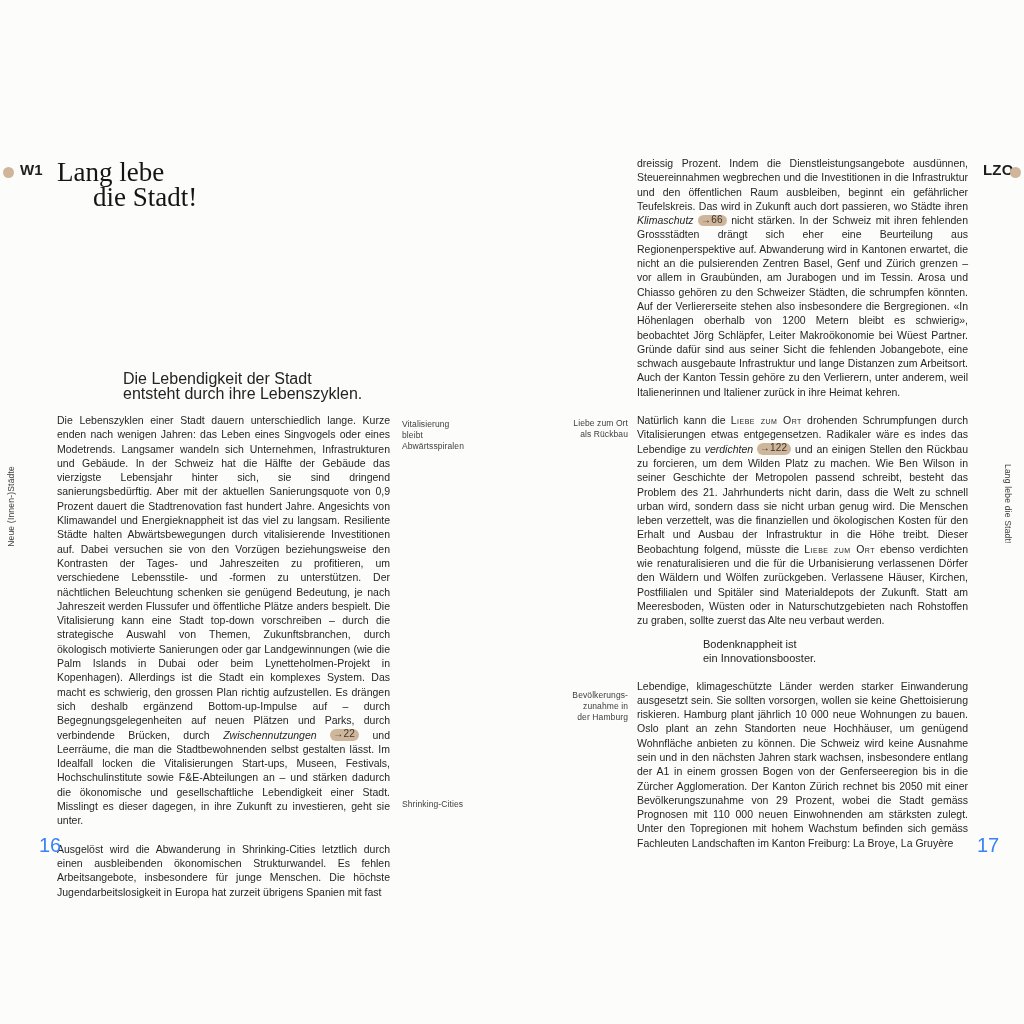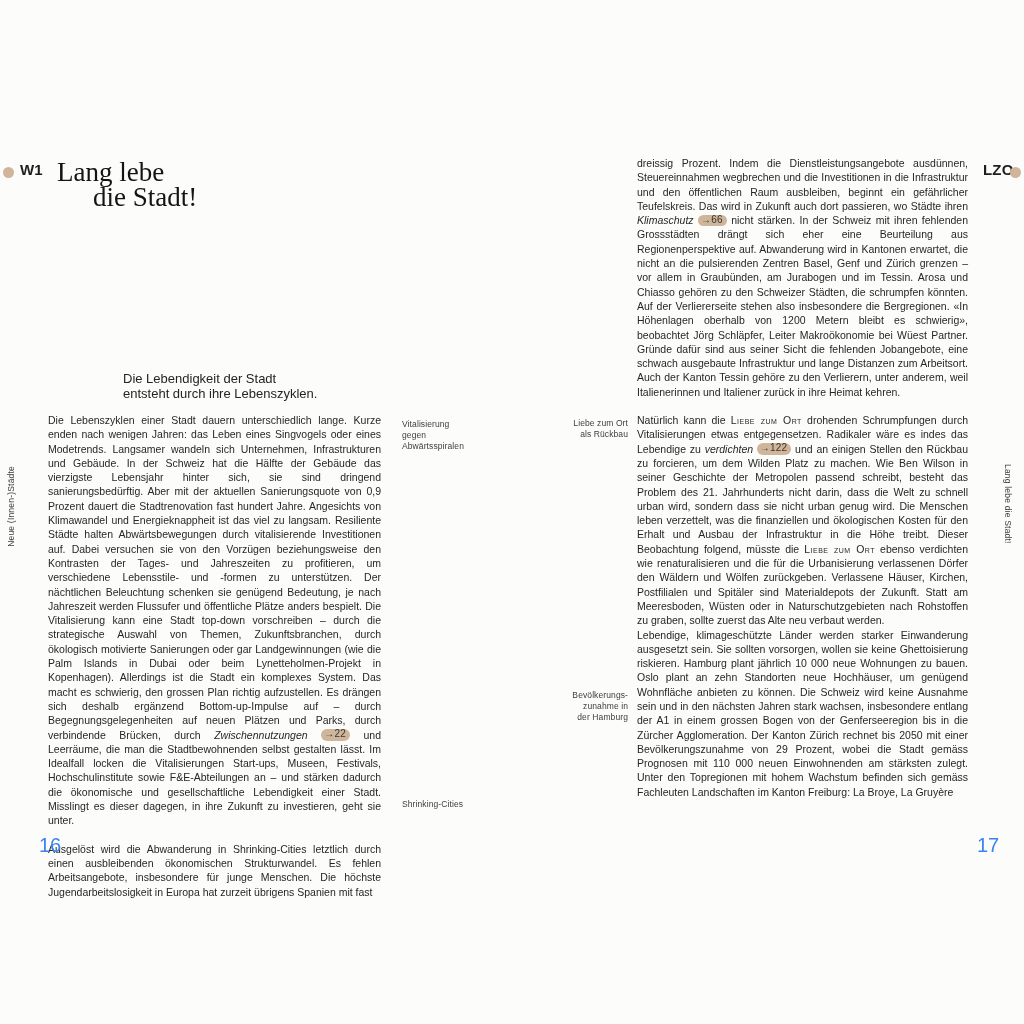--- a/index.html
+++ b/index.html
@@ -23,29 +23,29 @@
   .label-left { left:20px; }
   .label-right { left:983px; }
   .heading {
     position:absolute; left:57px; top:160px;
     font-family:"Liberation Serif", serif;
     font-size:27px; line-height:25px; color:#141414;
   }
   .heading .line2 { margin-left:36px; }
   .intro {
     position:absolute; left:123px; top:372px; width:260px;
-    font-size:13px; line-height:14.5px; white-space:pre-line; color:#242424;
+    font-size:16px; line-height:14.5px; white-space:pre-line; color:#242424;
   }
   .col {
     position:absolute; width:333px;
     font-size:10.5px; line-height:14.3px; text-align:justify; color:#262626;
   }
   .col p { margin:0 0 14px 0; }
   .col p:last-child { margin-bottom:0; }
-  .col-left { left:48px; top:413px; }
+  .col-left { left:57px; top:413px; }
   .col-right { left:637px; top:156px; width:331px; }
   .subtitle-block {
     margin:9px 0 13px 66px; text-align:left;
     font-size:11px; line-height:14.5px; white-space:pre-line; color:#242424;
   }
   .margin-note {
     position:absolute; font-size:8.5px; line-height:11px;
     color:#3d3d3d; white-space:pre-line; letter-spacing:0.1px;
   }
   .note-left { left:402px; width:85px; text-align:left; }
@@ -83,35 +83,37 @@
 
   <div class="intro">Die Lebendigkeit der Stadt
 entsteht durch ihre Lebenszyklen.</div>
 
   <div class="col col-left">
       <p>Die Lebenszyklen einer Stadt dauern unterschiedlich lange. Kurze enden nach wenigen Jahren: das Leben eines Singvogels oder eines Modetrends. Langsamer wandeln sich Unternehmen, Infrastrukturen und Gebäude. In der Schweiz hat die Hälfte der Gebäude das vierzigste Lebensjahr hinter sich, sie sind dringend sanierungsbedürftig. Aber mit der aktuellen Sanierungsquote von 0,9 Prozent dauert die Stadtrenovation fast hundert Jahre. Angesichts von Klimawandel und Energieknappheit ist das viel zu langsam. Resiliente Städte halten Abwärtsbewegungen durch vitalisierende Investitionen auf. Dabei versuchen sie von den Vorzügen beziehungsweise den Kontrasten der Tages- und Jahreszeiten zu profitieren, um verschiedene Lebensstile- und -formen zu unterstützen. Der nächtlichen Beleuchtung schenken sie genügend Bedeutung, je nach Jahreszeit werden Flussufer und öffentliche Plätze anders bespielt. Die Vitalisierung kann eine Stadt top-down vorschreiben – durch die strategische Auswahl von Themen, Zukunftsbranchen, durch ökologisch motivierte Sanierungen oder gar Landgewinnungen (wie die Palm Islands in Dubai oder beim Lynetteholmen-Projekt in Kopenhagen). Allerdings ist die Stadt ein komplexes System. Das macht es schwierig, den grossen Plan richtig aufzustellen. Es drängen sich deshalb ergänzend Bottom-up-Impulse auf – durch Begegnungsgelegenheiten auf neuen Plätzen und Parks, durch verbindende Brücken, durch <span class="it">Zwischennutzungen</span> <span class="pill">→22</span> und Leerräume, die man die Stadtbewohnenden selbst gestalten lässt. Im Idealfall locken die Vitalisierungen Start-ups, Museen, Festivals, Hochschulinstitute sowie F&amp;E-Abteilungen an – und stärken dadurch die ökonomische und gesellschaftliche Lebendigkeit einer Stadt. Misslingt es dieser dagegen, in ihre Zukunft zu investieren, geht sie unter.</p>
       <p>Ausgelöst wird die Abwanderung in Shrinking-Cities letztlich durch einen ausbleibenden ökonomischen Strukturwandel. Es fehlen Arbeitsangebote, insbesondere für junge Menschen. Die höchste Jugendarbeitslosigkeit in Europa hat zurzeit übrigens Spanien mit fast</p>
     </div>
 
   <div class="margin-note note-left" style="top:419px;">Vitalisierung
-gegen
+bleibt
 Abwärtsspiralen</div>
   <div class="margin-note note-left" style="top:799px;">Shrinking-Cities</div>
 
   <div class="vert-label vert-left">Neue (Innen-)Städte</div>
   <div class="page-num num-left">16</div>
 
   <div class="corner-label label-right">LZO</div>
   <div class="corner-dot dot-right"></div>
 
   <div class="col col-right">
     <div>
         <p>dreissig Prozent. Indem die Dienstleistungsangebote ausdünnen, Steuereinnahmen wegbrechen und die Investitionen in die Infrastruktur und den öffentlichen Raum ausbleiben, beginnt ein gefährlicher Teufelskreis. Das wird in Zukunft auch dort passieren, wo Städte ihren <span class="it">Klimaschutz</span> <span class="pill">→66</span> nicht stärken. In der Schweiz mit ihren fehlenden Grossstädten drängt sich eher eine Beurteilung aus Regionenperspektive auf. Abwanderung wird in Kantonen erwartet, die nicht an die pulsierenden Zentren Basel, Genf und Zürich grenzen – vor allem in Graubünden, am Jurabogen und im Tessin. Arosa und Chiasso gehören zu den Schweizer Städten, die schrumpfen könnten. Auf der Verliererseite stehen also insbesondere die Bergregionen. «In Höhenlagen oberhalb von 1200 Metern bleibt es schwierig», beobachtet Jörg Schläpfer, Leiter Makroökonomie bei Wüest Partner. Gründe dafür sind aus seiner Sicht die fehlenden Jobangebote, eine schwach ausgebaute Infrastruktur und lange Distanzen zum Arbeitsort. Auch der Kanton Tessin gehöre zu den Verlierern, unter anderem, weil Italienerinnen und Italiener zurück in ihre Heimat kehren.</p>
         <p>Natürlich kann die <span class="sc">Liebe zum Ort</span> drohenden Schrumpfungen durch Vitalisierungen etwas entgegensetzen. Radikaler wäre es indes das Lebendige zu <span class="it">verdichten</span> <span class="pill">→122</span> und an einigen Stellen den Rückbau zu forcieren, um dem Wilden Platz zu machen. Wie Ben Wilson in seiner Geschichte der Metropolen passend schreibt, besteht das Problem des 21. Jahrhunderts nicht darin, dass die Welt zu schnell urban wird, sondern dass sie nicht urban genug wird. Die Menschen leben verzettelt, was die finanziellen und ökologischen Kosten für den Erhalt und Ausbau der Infrastruktur in die Höhe treibt. Dieser Beobachtung folgend, müsste die <span class="sc">Liebe zum Ort</span> ebenso verdichten wie renaturalisieren und die für die Urbanisierung verlassenen Dörfer den Wäldern und Wölfen zurückgeben. Verlassene Häuser, Kirchen, Postfilialen und Spitäler sind Materialdepots der Zukunft. Statt am Meeresboden, Wüsten oder in Naturschutzgebieten nach Rohstoffen zu graben, sollte zuerst das Alte neu verbaut werden.</p>
       </div>
+    <div class="subtitle-block">Bodenknappheit ist
+ein Innovationsbooster.</div>
     <div>
         <p>Lebendige, klimageschützte Länder werden starker Einwanderung ausgesetzt sein. Sie sollten vorsorgen, wollen sie keine Ghettoisierung riskieren. Hamburg plant jährlich 10 000 neue Wohnungen zu bauen. Oslo plant an zehn Standorten neue Hochhäuser, um genügend Wohnfläche anbieten zu können. Die Schweiz wird keine Ausnahme sein und in den nächsten Jahren stark wachsen, insbesondere entlang der A1 in einem grossen Bogen von der Genferseeregion bis in die Zürcher Agglomeration. Der Kanton Zürich rechnet bis 2050 mit einer Bevölkerungszunahme von 29 Prozent, wobei die Stadt gemäss Prognosen mit 110 000 neuen Einwohnenden am stärksten zulegt. Unter den Topregionen mit hohem Wachstum befinden sich gemäss Fachleuten Landschaften im Kanton Freiburg: La Broye, La Gruyère</p>
       </div>
   </div>
 
   <div class="margin-note note-right" style="top:418px;">Liebe zum Ort
 als Rückbau</div>
   <div class="margin-note note-right" style="top:690px;">Bevölkerungs-
 zunahme in
 der Hamburg</div>

